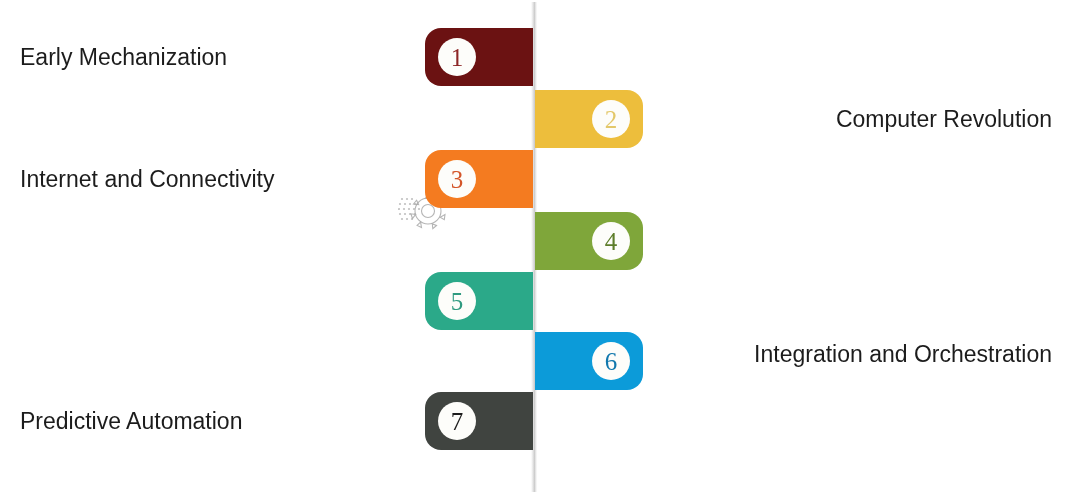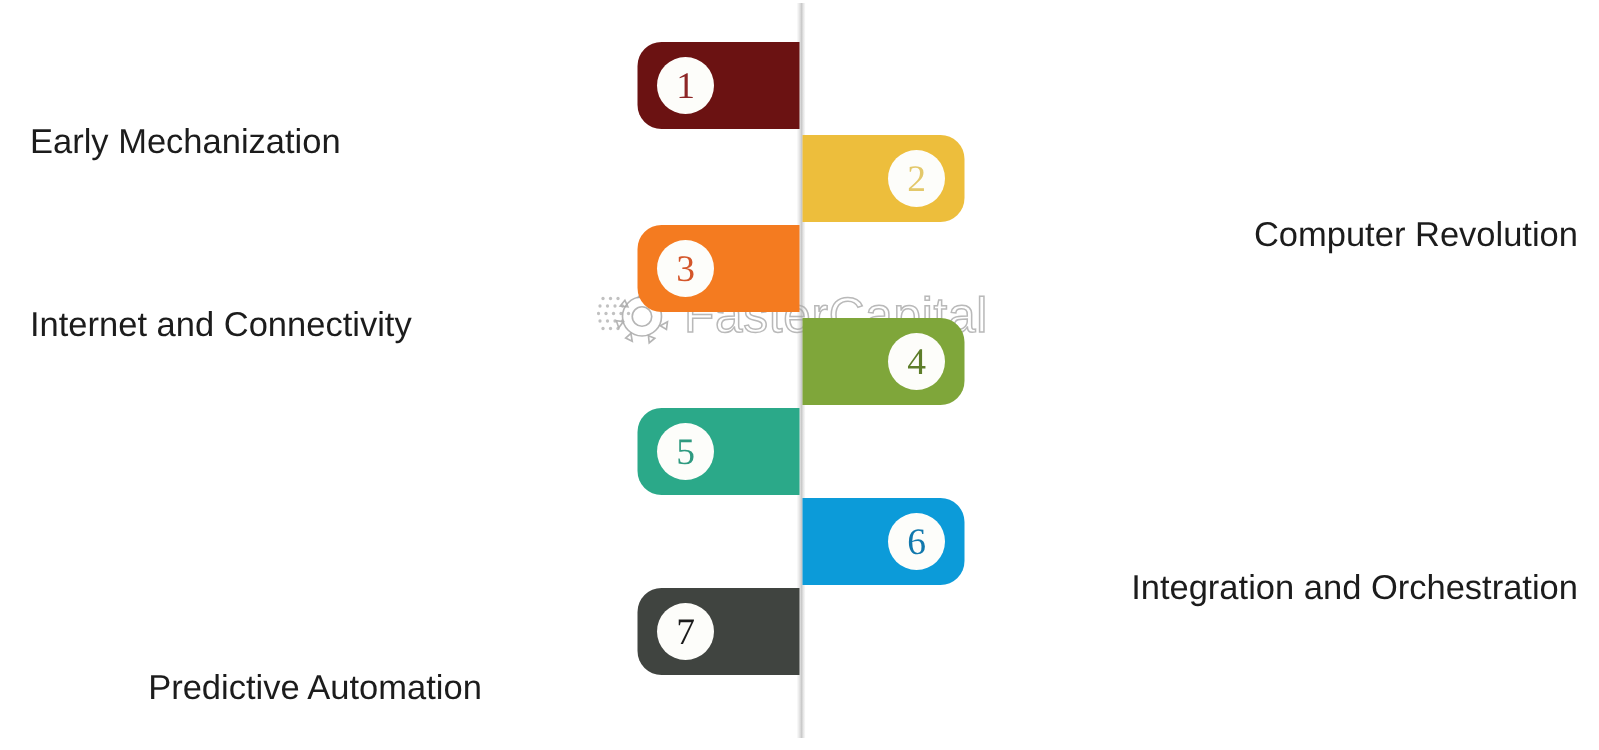--- a/index.html
+++ b/index.html
@@ -99,21 +99,20 @@
   .flag.left  .bubble { left: 13px; }
   .flag.right .bubble { right: 13px; }
 
   
   .label {
     position: absolute;
     font-size: 23px;
     line-height: 30px;
     color: #1c1c1c;
     font-family: "Liberation Sans", sans-serif;
-    margin-top: 37px;
   }
   .label.left {
     right: 700px;
     text-align: left;
     width: 380px;
     left: 20px;
   }
   .label.right {
     left: 648px;
     width: 404px;
@@ -155,21 +154,20 @@
           <circle cx="21" cy="22" r="1.1"></circle>
         <circle cx="2" cy="27" r="1.1"></circle>
           <circle cx="7" cy="27" r="1.1"></circle>
           <circle cx="12" cy="27" r="1.1"></circle>
           <circle cx="17" cy="27" r="1.1"></circle>
         <circle cx="4" cy="32" r="1.1"></circle>
           <circle cx="9" cy="32" r="1.1"></circle>
           <circle cx="14" cy="32" r="1.1"></circle>
       </g>
     </svg>
-    <span class="wm-text">FasterCapital</span>
   </div>
 
   <div id="rows">
       <div class="row" style="top: 28px;">
         <div class="flag left" style="background: rgb(107, 18, 18);">
           <div class="bubble" style="color: rgb(141, 38, 38);">1</div>
         </div>
         <div class="label left" style="top: 14px;">Early Mechanization</div>
       </div>
       <div class="row" style="top: 90px;">
@@ -197,17 +195,17 @@
       <div class="row" style="top: 332px;">
         <div class="flag right" style="background: rgb(12, 155, 217);">
           <div class="bubble" style="color: rgb(17, 120, 173);">6</div>
         </div>
         <div class="label right" style="top: 7px;">Integration and Orchestration</div>
       </div>
       <div class="row" style="top: 392px;">
         <div class="flag left" style="background: rgb(64, 68, 64);">
           <div class="bubble" style="color: rgb(28, 28, 28);">7</div>
         </div>
-        <div class="label left" style="top: 14px; text-align: center;">Predictive Automation</div>
+        <div class="label left" style="top: 14px;">Predictive Automation</div>
       </div>
     </div>
 
 </div>
 
 </body></html>

